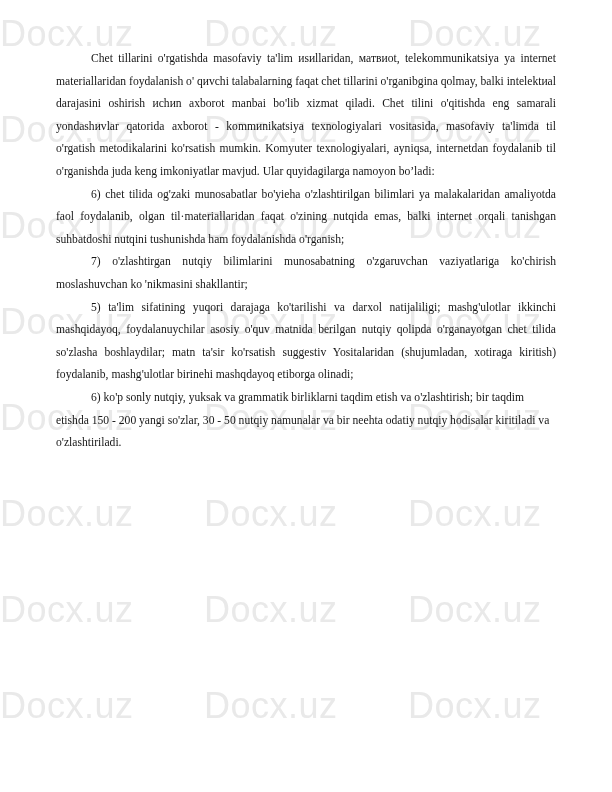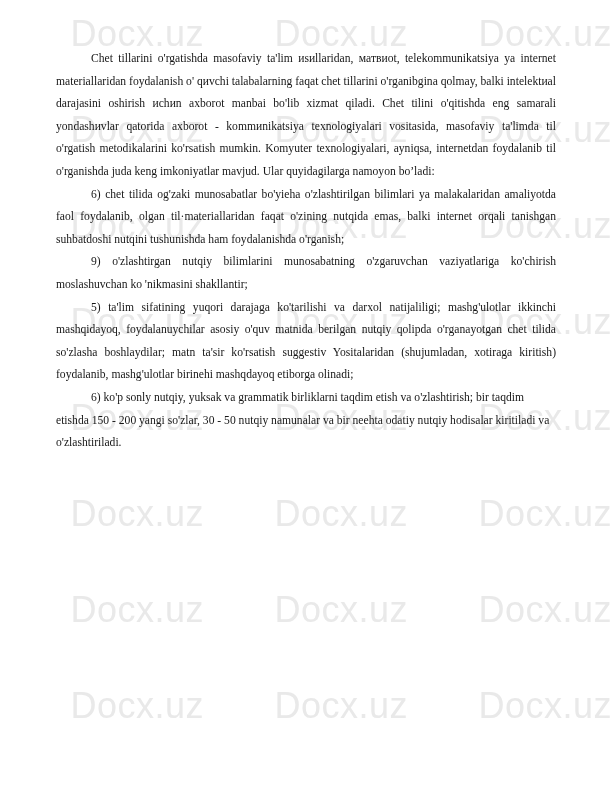--- a/index.html
+++ b/index.html
@@ -17,21 +17,20 @@
 
   
   #watermark-layer {
     position: absolute;
     top: 0;
     left: 0;
     width: 612px;
     height: 792px;
     pointer-events: none;
     z-index: 0;
-    text-align: right;
   }
   .watermark-row {
     position: absolute;
     left: 0;
     width: 612px;
     display: flex;
     justify-content: flex-start;
     white-space: nowrap;
   }
   .watermark-text {
@@ -117,17 +116,17 @@
     <span class="watermark-text">Docx.uz</span>
     <span class="watermark-text">Docx.uz</span>
     <span class="watermark-text">Docx.uz</span>
   </div>
 </div>
 
 <div id="doc-layer">
   <div class="doc-body">
     <p class="para">Chet tillarini o'rgatishda masofaviy ta'lim иsиllaridan, матвиot, telekommunikatsiya ya internet materiallaridan foydalanish o' qиvchi talabalarning faqat chet tillarini o'rganibgina qolmay, balki intelektиal darajasini oshirish иchиn axborot manbai bo'lib xizmat qiladi. Chet tilini o'qitishda eng samarali yondashиvlar qatorida axborot - kommиnikatsiya texnologiyalari vositasida, masofaviy ta'limda til o'rgatish metodikalarini ko'rsatish mumkin. Komyuter texnologiyalari, ayniqsa, internetdan foydalanib til o'rganishda juda keng imkoniyatlar mavjud. Ular quyidagilarga namoyon bo’ladi:</p>
     <p class="para">6) chet tilida og'zaki munosabatlar bo'yieha o'zlashtirilgan bilimlari ya malakalaridan amaliyotda faol foydalanib, olgan til·materiallaridan faqat o'zining nutqida emas, balki internet orqali tanishgan suhbatdoshi nutqini tushunishda ham foydalanishda o'rganish;</p>
-    <p class="para">9) o'zlashtirgan nutqiy bilimlarini munosabatning o'zgaruvchan vaziyatlariga ko'chirish moslashuvchan ko 'nikmasini shakllantir;</p>
+    <p class="para">7) o'zlashtirgan nutqiy bilimlarini munosabatning o'zgaruvchan vaziyatlariga ko'chirish moslashuvchan ko 'nikmasini shakllantir;</p>
     <p class="para">5) ta'lim sifatining yuqori darajaga ko'tarilishi va darxol natijaliligi; mashg'ulotlar ikkinchi mashqidayoq, foydalanuychilar asosiy o'quv matnida berilgan nutqiy qolipda o'rganayotgan chet tilida so'zlasha boshlaydilar; matn ta'sir ko'rsatish suggestiv Yositalaridan (shujumladan, xotiraga kiritish) foydalanib, mashg'ulotlar birinehi mashqdayoq etiborga olinadi;</p>
     <p class="para">6) ko'p sonly nutqiy, yuksak  va grammatik birliklarni taqdim etish va o'zlashtirish; bir taqdim etishda 150 - 200 yangi so'zlar, 30 - 50 nutqiy namunalar va bir neehta odatiy nutqiy hodisalar kiritiladi va o'zlashtiriladi.</p>
   </div>
 </div>
 
 </body></html>

